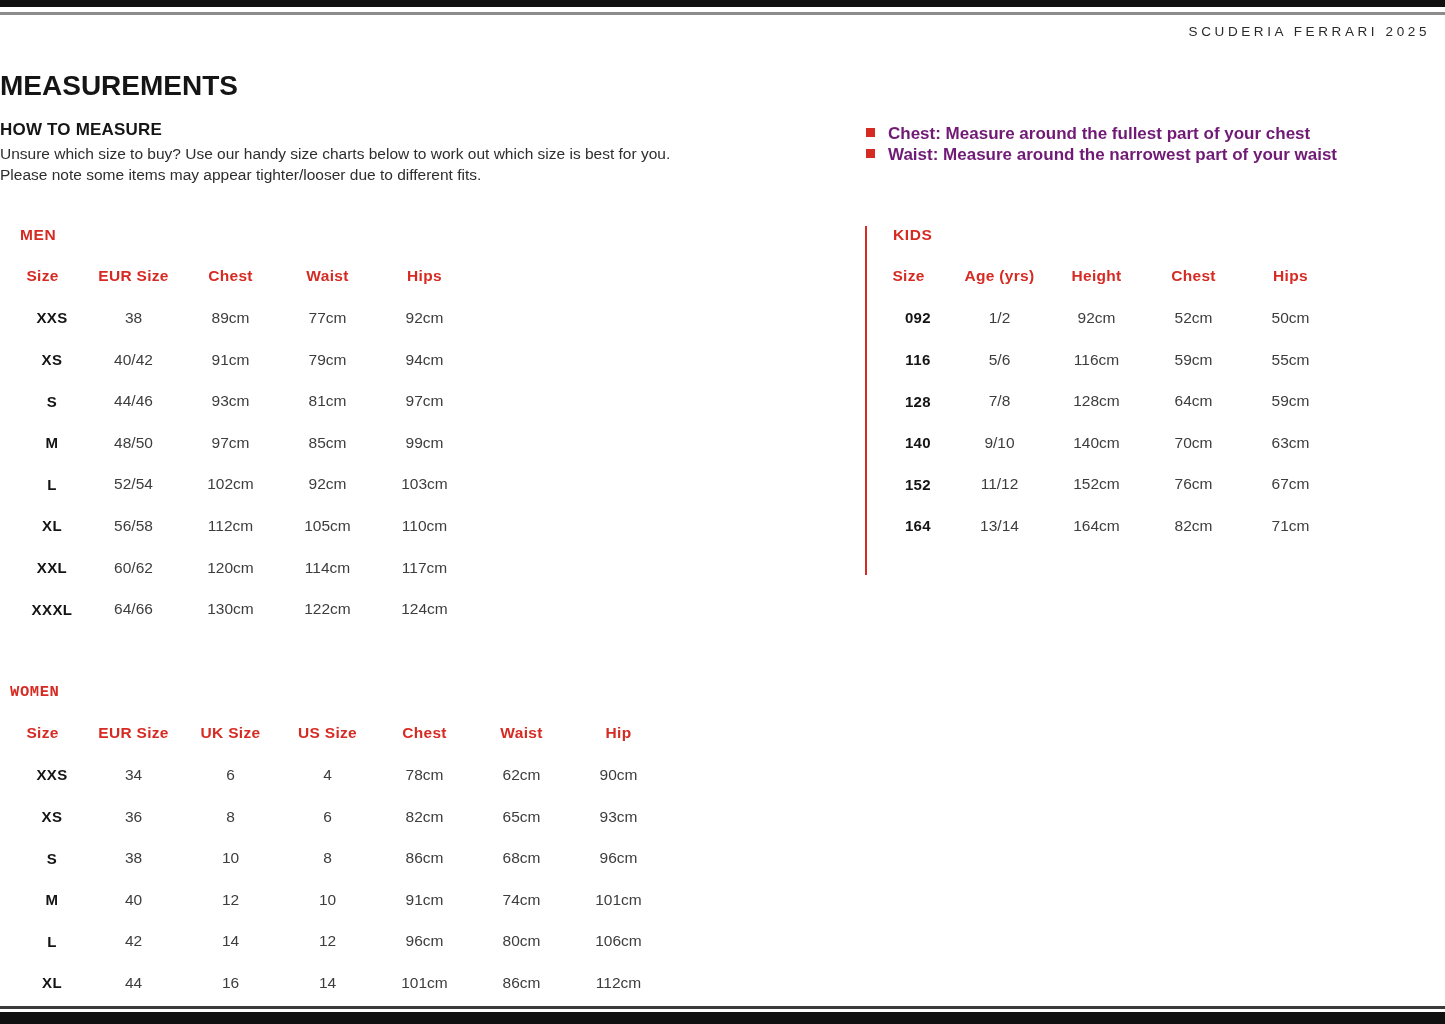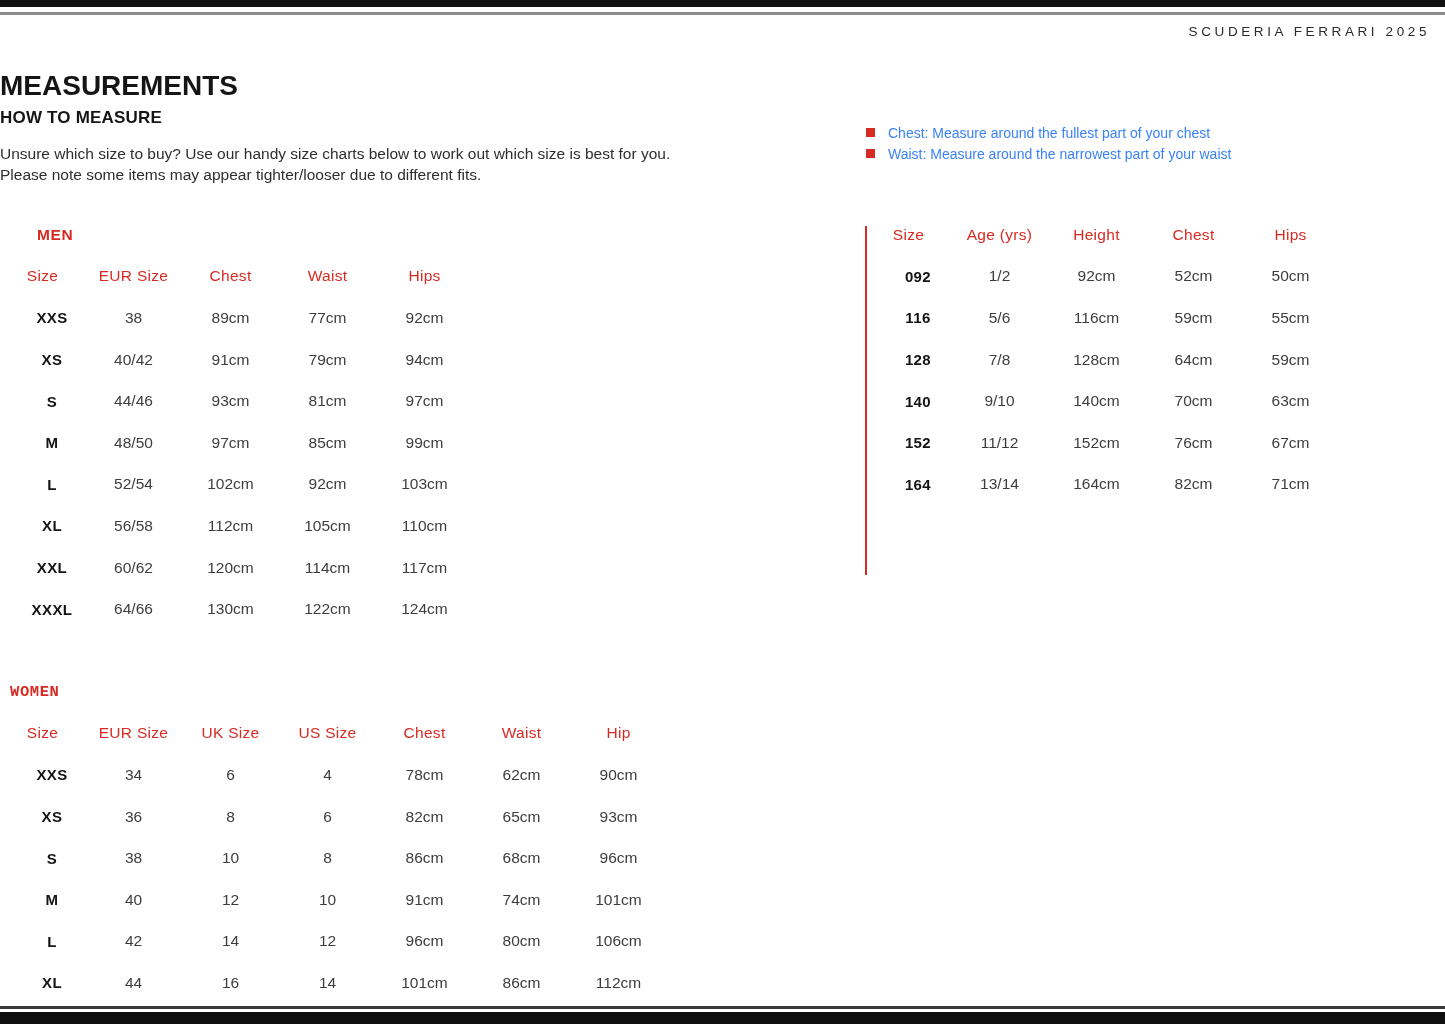--- a/index.html
+++ b/index.html
@@ -21,60 +21,60 @@
     position: absolute; top: 24px; right: 15px;
     font-size: 13.5px; font-weight: 500; letter-spacing: 3.6px;
     color: #2a2a2a; white-space: nowrap;
   }
   .page-title {
     position: absolute; top: 70px; left: 0;
     font-size: 28px; font-weight: 800; letter-spacing: 0px; color: #151515;
     white-space: nowrap;
   }
   .htm-heading {
-    position: absolute; top: 108px; left: 0;
+    position: absolute; top: 120px; left: 0;
     font-size: 17px; font-weight: 800; letter-spacing: 0.2px; color: #151515;
     white-space: nowrap;
     text-align: center;
   }
   .htm-text {
     position: absolute; top: 143px; left: 0;
     font-size: 15.5px; line-height: 21px; color: #2e2e2e;
     white-space: nowrap;
   }
 
   
   .tips { position: absolute; left: 866px; top: 123px; }
   .tip-item { display: flex; align-items: flex-start; height: 21px; }
   .tip-bullet {
     width: 9px; height: 9px; margin-top: 5px; margin-right: 13px;
     background: var(--accent); flex: 0 0 auto;
   }
-  .tip-label { font-size: 14px; line-height: 21px; color: #3b82f6; white-space: nowrap; }
+  .tip-label { font-size: 17px; line-height: 21px; color: #701a75; white-space: nowrap; font-weight: bold; }
 
   
   :root { --accent: #d62b23; --row-h: 41.6px; }
 
   .size-table { position: absolute; --cols: 85px 97px 97px 97px 97px; }
   .size-table.women { --cols: 85px 97px 97px 97px 97px 97px 97px; }
   .size-table.men   { left: 0;     top: 214px; }
   .size-table.kids  { left: 866px; top: 214px; }
   .size-table.women { left: 0;     top: 671px; }
 
   .t-title {
     height: var(--row-h); display: flex; align-items: center;
     color: var(--accent); font-weight: 700; font-size: 15.5px; letter-spacing: 0.6px;
   }
-  .men  .t-title { padding-left: 37px; }
+  .men  .t-title { padding-left: 20px; }
   .kids .t-title { padding-left: 27px; }
   .women .t-title { padding-left: 10px; font-family: Liberation Mono, monospace; }
 
   .t-row { display: grid; grid-template-columns: var(--cols); height: var(--row-h); align-items: center; }
   .t-cell { text-align: center; font-size: 15.5px; color: #3d3d3d; white-space: nowrap; }
-  .t-cell.head { color: var(--accent); font-weight: 400; letter-spacing: 0.3px; }
+  .t-cell.head { color: var(--accent); font-weight: 700; letter-spacing: 0.3px; }
   .t-cell.size-col { font-weight: 700; color: #141414; font-size: 15px; letter-spacing: 0.4px; margin-left: 19px; }
 
   .kids-divider {
     position: absolute; left: 865px; top: 226px;
     width: 2px; height: 349px; background: var(--accent);
   }
 </style>
 </head>
 <body>
 
@@ -166,20 +166,21 @@
         <div class="t-cell size-col">XXXL</div>
         <div class="t-cell">64/66</div>
         <div class="t-cell">130cm</div>
         <div class="t-cell">122cm</div>
         <div class="t-cell">124cm</div>
       </div>
     </div>
 </div>
 
 <div class="size-table kids">
+  <div class="t-title">KIDS</div>
   <div class="t-body">
       <div class="t-row">
         <div class="t-cell head">Size</div>
         <div class="t-cell head">Age (yrs)</div>
         <div class="t-cell head">Height</div>
         <div class="t-cell head">Chest</div>
         <div class="t-cell head">Hips</div>
       </div>
       <div class="t-row">
         <div class="t-cell size-col">092</div>

